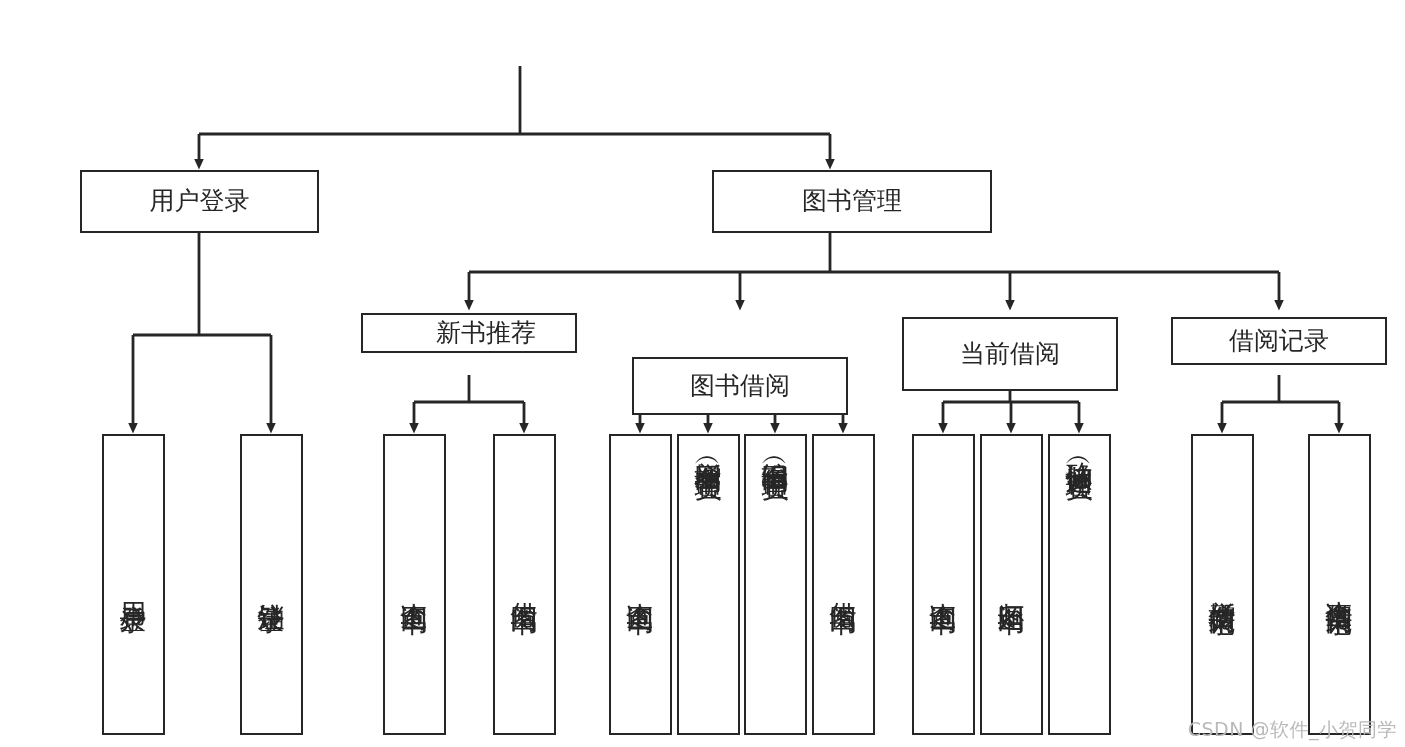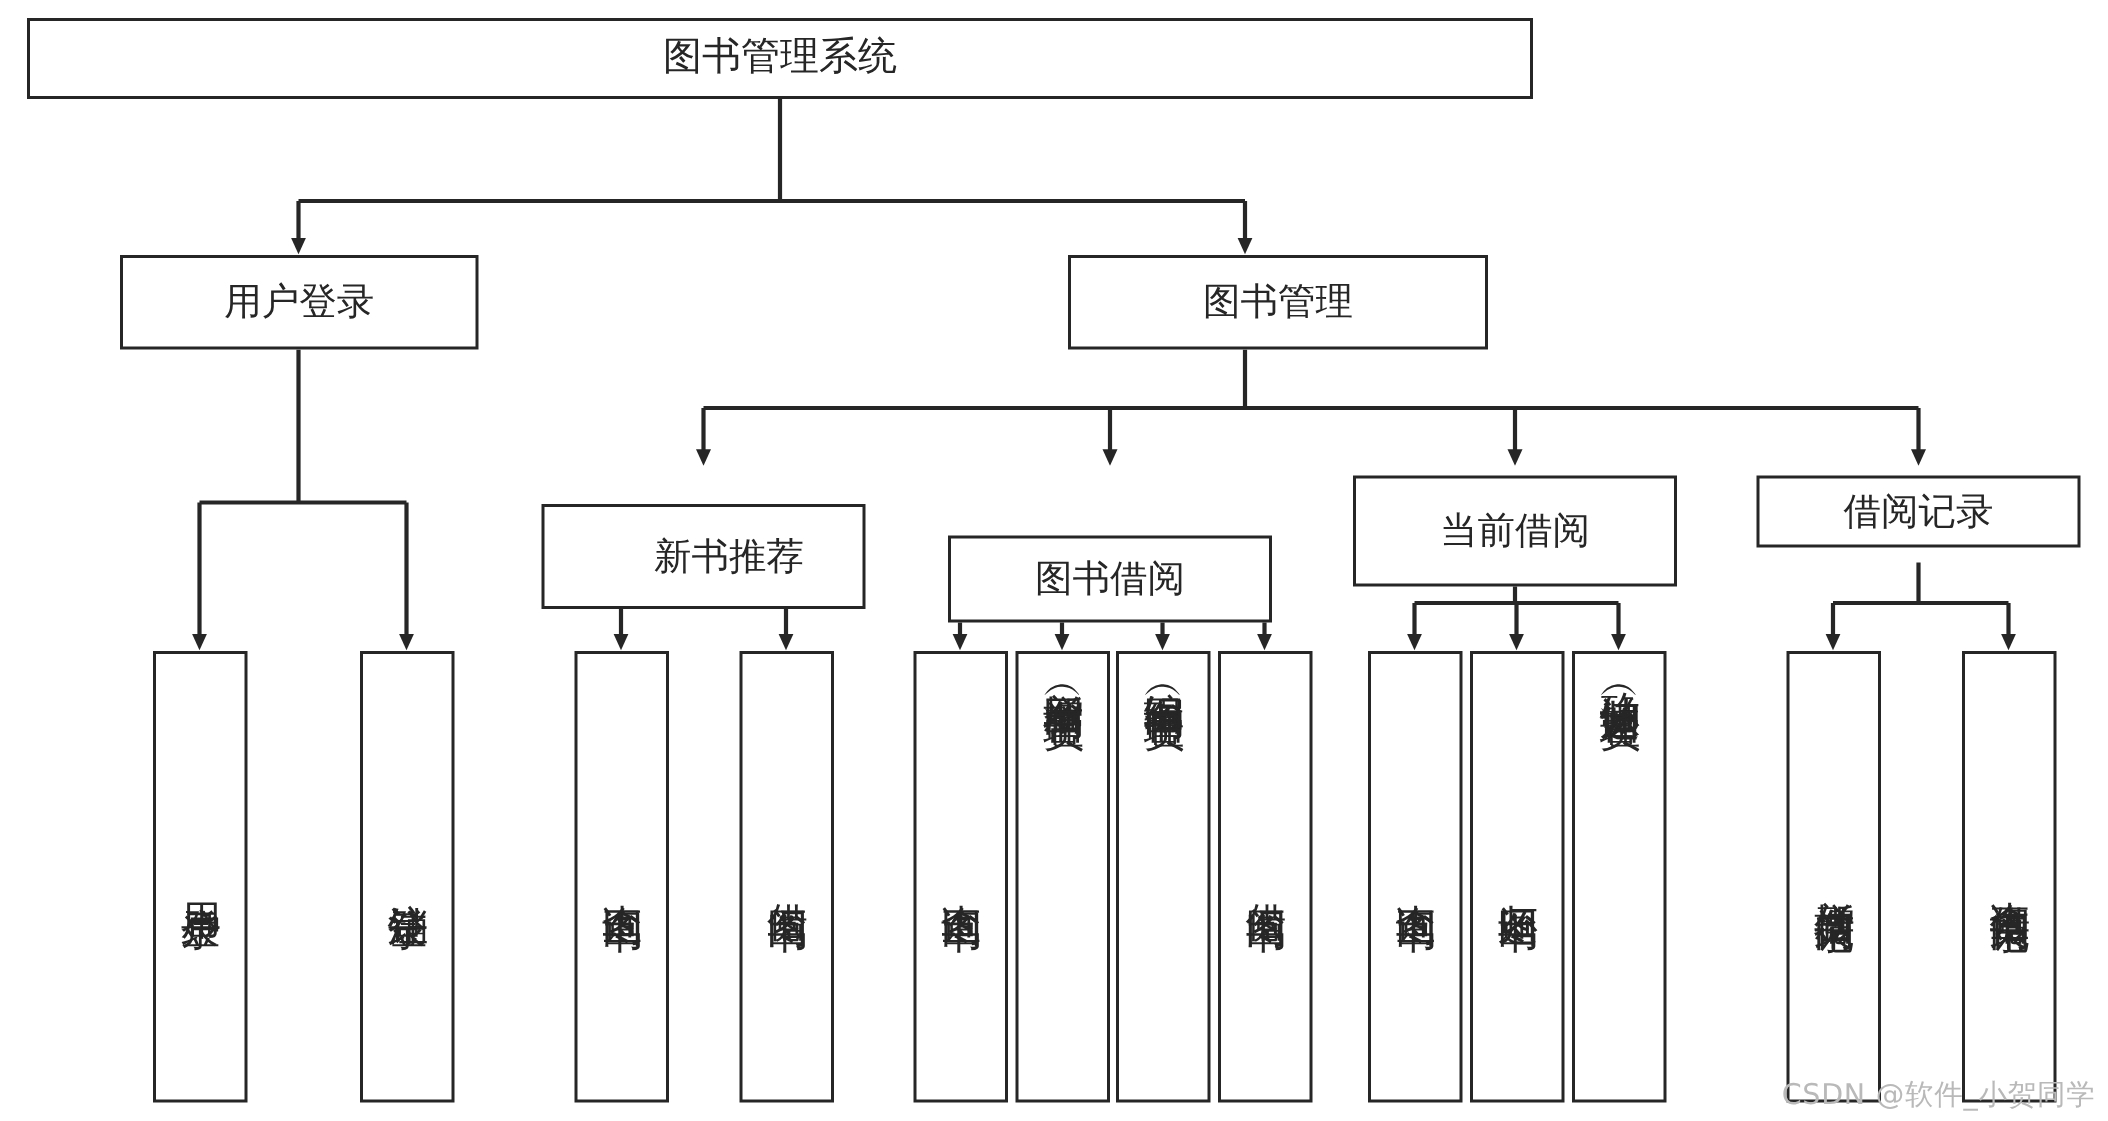--- a/index.html
+++ b/index.html
@@ -102,32 +102,29 @@
       <path d="M1011,402 L1011,424" marker-end="url(#arrow)"></path>
       <path d="M1079,402 L1079,424" marker-end="url(#arrow)"></path>
 
       <path d="M1279,375 L1279,402"></path>
       <path d="M1222,402 L1339,402"></path>
       <path d="M1222,402 L1222,424" marker-end="url(#arrow)"></path>
       <path d="M1339,402 L1339,424" marker-end="url(#arrow)"></path>
     </g>
   </svg>
 
-  <div class="node root h" style="left:18px;top:12px;width:1004px;height:54px;">
-    <span class="lbl">图书管理系统</span>
-  </div>
 
   <div class="node h" style="left:80px;top:170px;width:239px;height:63px;">
     <span class="lbl">用户登录</span>
   </div>
   <div class="node h" style="left:712px;top:170px;width:280px;height:63px;">
     <span class="lbl">图书管理</span>
   </div>
 
-  <div class="node h" style="left:361px;top:336px;width:216px;height:70px;padding-left:34px;">
+  <div class="node h" style="left:361px;top:313px;width:216px;height:40px;padding-left:34px;">
     <span class="lbl">新书推荐</span>
   </div>
   <div class="node h" style="left:632px;top:317px;width:216px;height:58px;margin-top:40px;">
     <span class="lbl">图书借阅</span>
   </div>
   <div class="node h" style="left:902px;top:317px;width:216px;height:74px;">
     <span class="lbl">当前借阅</span>
   </div>
   <div class="node h" style="left:1171px;top:317px;width:216px;height:48px;">
     <span class="lbl">借阅记录</span>

